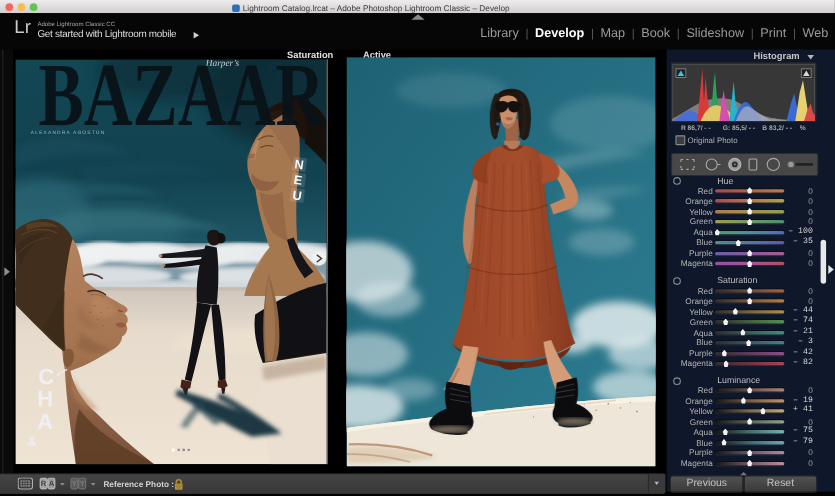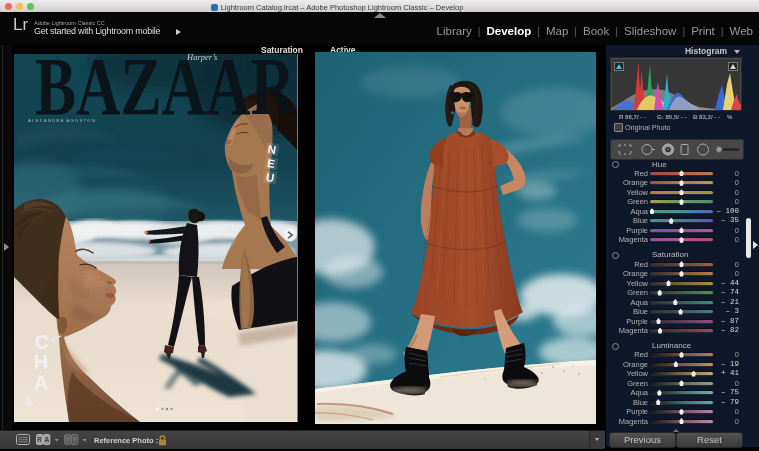--- a/index.html
+++ b/index.html
@@ -527,21 +527,21 @@
       <div class="strack" style="background:linear-gradient(90deg,#2e2c2b,#39585e,#46808e);">
         <div class="sthumb" style="left:28.1px;"></div>
       </div>
       <span class="sval on">– 3</span>
     </div>
     <div class="abs srow" style="top:271.75px;">
       <span class="slabel">Purple</span>
       <div class="strack" style="background:linear-gradient(90deg,#2e2c2b,#5e3c5a,#8e4e88);">
         <div class="sthumb" style="left:6.0px;"></div>
       </div>
-      <span class="sval on">– 87</span>
+      <span class="sval on">– 42</span>
     </div>
     <div class="abs srow" style="top:281.25px;">
       <span class="slabel">Magenta</span>
       <div class="strack" style="background:linear-gradient(90deg,#2e2c2b,#6e3442,#a84458);">
         <div class="sthumb" style="left:7.5px;"></div>
       </div>
       <span class="sval on">– 82</span>
     </div>
     <div class="abs phead" style="top:296px;">Luminance</div>
     <div class="abs ptoggle" style="top:297.5px;"></div>

